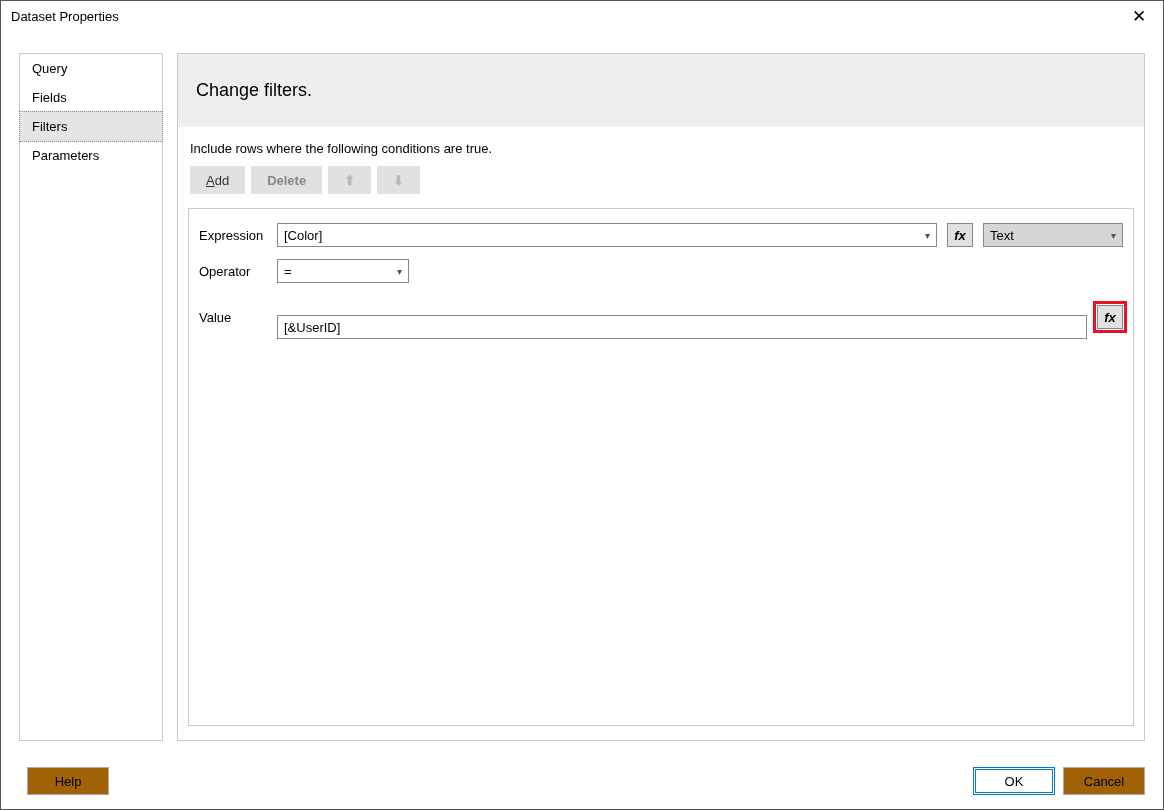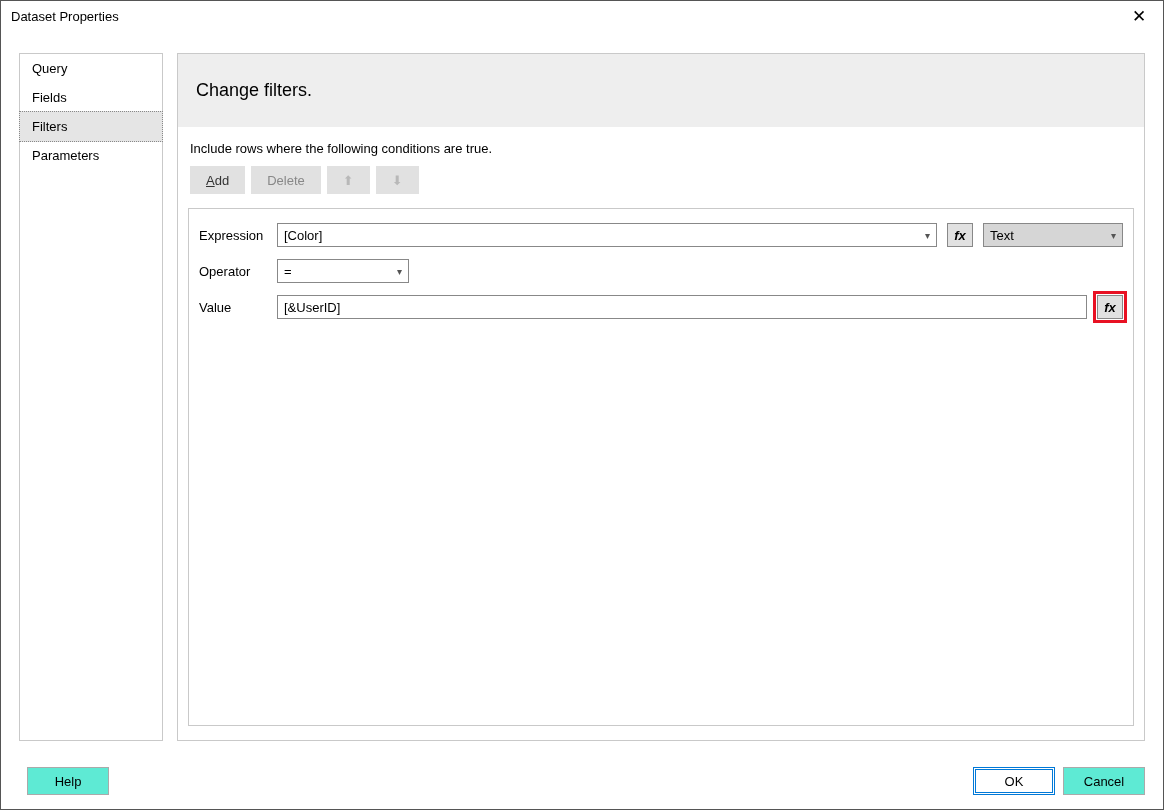--- a/index.html
+++ b/index.html
@@ -16,40 +16,40 @@
 .sidebar-item.selected { background: #e5e5e5; border: 1px dotted #888; margin: -1px; }
 
 .main-area { flex: 1; border: 1px solid #c9c9c9; display: flex; flex-direction: column; }
 .main-header { background: #eeeeee; padding: 26px 18px; font-size: 18px; }
 .main-content { flex: 1; padding: 14px 10px; display: flex; flex-direction: column; }
 
 .instr { padding: 0 0 10px 2px; }
 
 .toolbar { display: flex; gap: 6px; margin-bottom: 14px; padding-left: 2px; }
 .tb-btn { background: #e1e1e1; border: none; padding: 6px 16px; min-width: 36px; height: 28px; cursor: default; color: #333; }
-.tb-btn.disabled { color: #888; }
+.tb-btn.disabled { color: #888; font-weight: bold; }
 .tb-btn .underline { text-decoration: underline; }
 .arrow-icon { opacity: 0.45; font-size: 13px; }
 
 .filter-box { border: 1px solid #c9c9c9; flex: 1; padding: 14px 10px; }
 
 .row { display: flex; align-items: center; gap: 10px; margin-bottom: 12px; }
 .row-label { width: 68px; }
 .combo { border: 1px solid #888; height: 24px; padding: 0 6px; display: flex; align-items: center; background: #fff; position: relative; }
 .combo.wide { flex: 1; }
 .combo.narrow { width: 132px; }
 .combo.grey { background: #d6d6d6; width: 140px; }
 .combo .caret { position: absolute; right: 6px; font-size: 10px; color: #555; }
 .fx-btn { width: 26px; height: 24px; border: 1px solid #888; background: #e1e1e1; font-style: italic; font-weight: bold; font-family: 'Times New Roman', serif; font-size: 13px; display: flex; align-items: center; justify-content: center; }
 .fx-btn.highlighted { outline: 3px solid #e81123; outline-offset: 1px; }
-.input-text { flex: 1; border: 1px solid #888; height: 24px; padding: 0 6px; display: flex; align-items: center; }
+.input-text { flex: 1; border: 1px solid #888; height: 24px; padding: 0 6px; display: flex; align-items: center; margin-top: 20px; }
 
 .footer { position: absolute; bottom: 14px; left: 18px; right: 18px; display: flex; align-items: center; }
 .footer-spacer { flex: 1; }
-.btn { width: 82px; height: 28px; border: 1px solid #aaa; background: #5eead4; margin-left: 8px; cursor: default; }
+.btn { width: 82px; height: 28px; border: 1px solid #aaa; background: #a16207; margin-left: 8px; cursor: default; }
 .btn.primary { border: 1px solid #0078d7; background: #fff; outline: 1px solid #0078d7; outline-offset: -3px; }
 </style>
 </head>
 <body>
 
 <div class="titlebar">
   <div class="titlebar-title">Dataset Properties</div>
   <div class="close-x">✕</div>
 </div>
 

